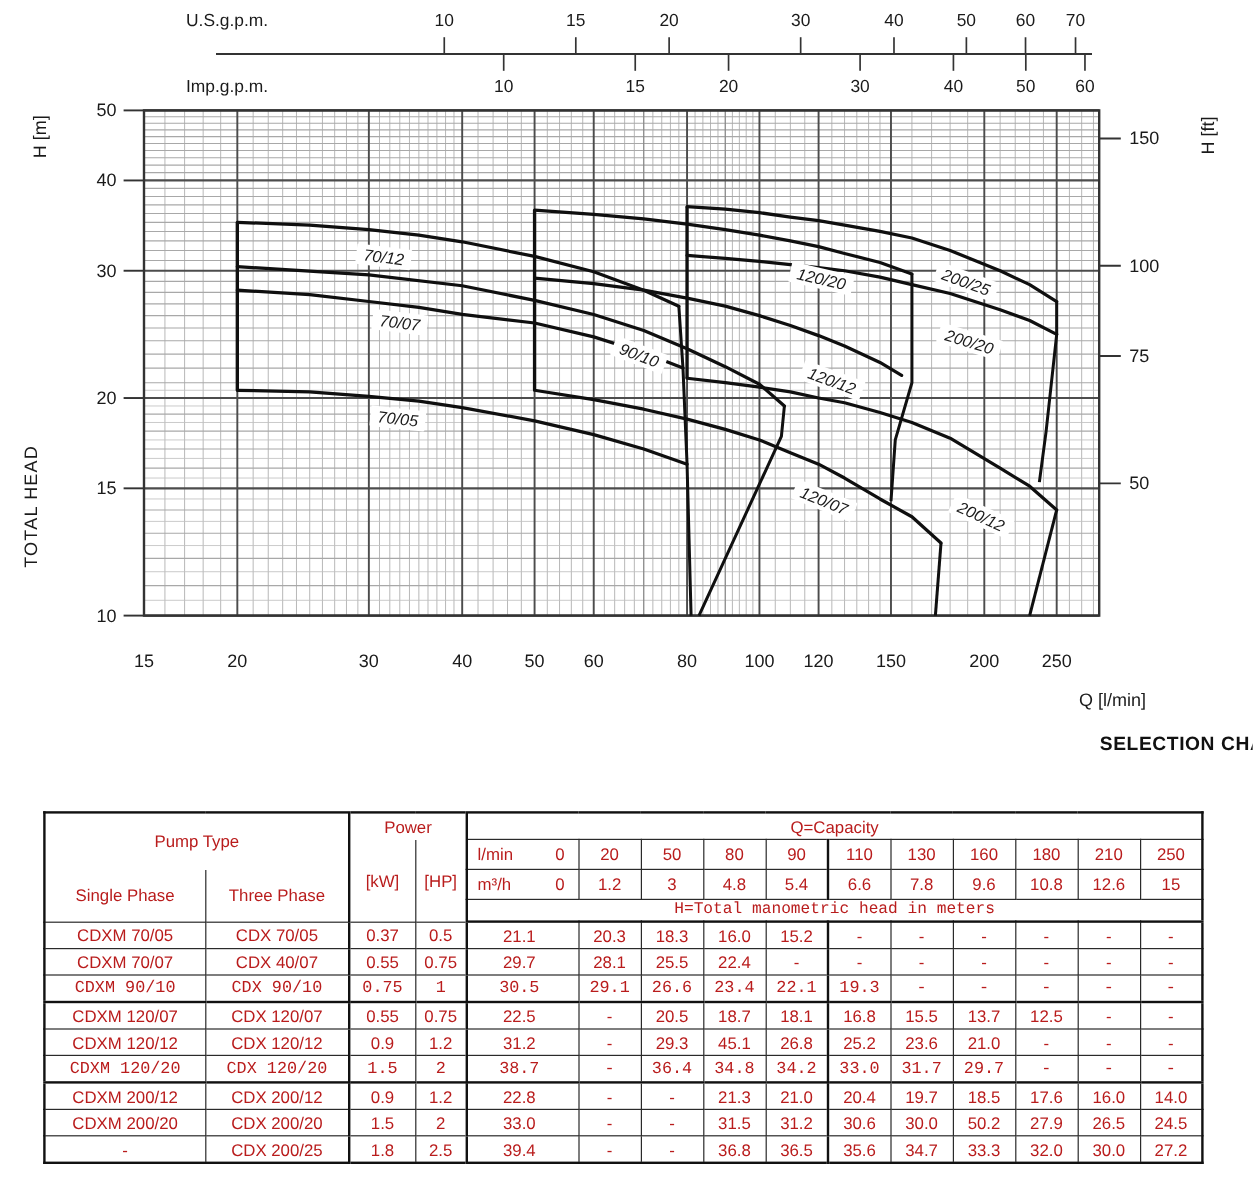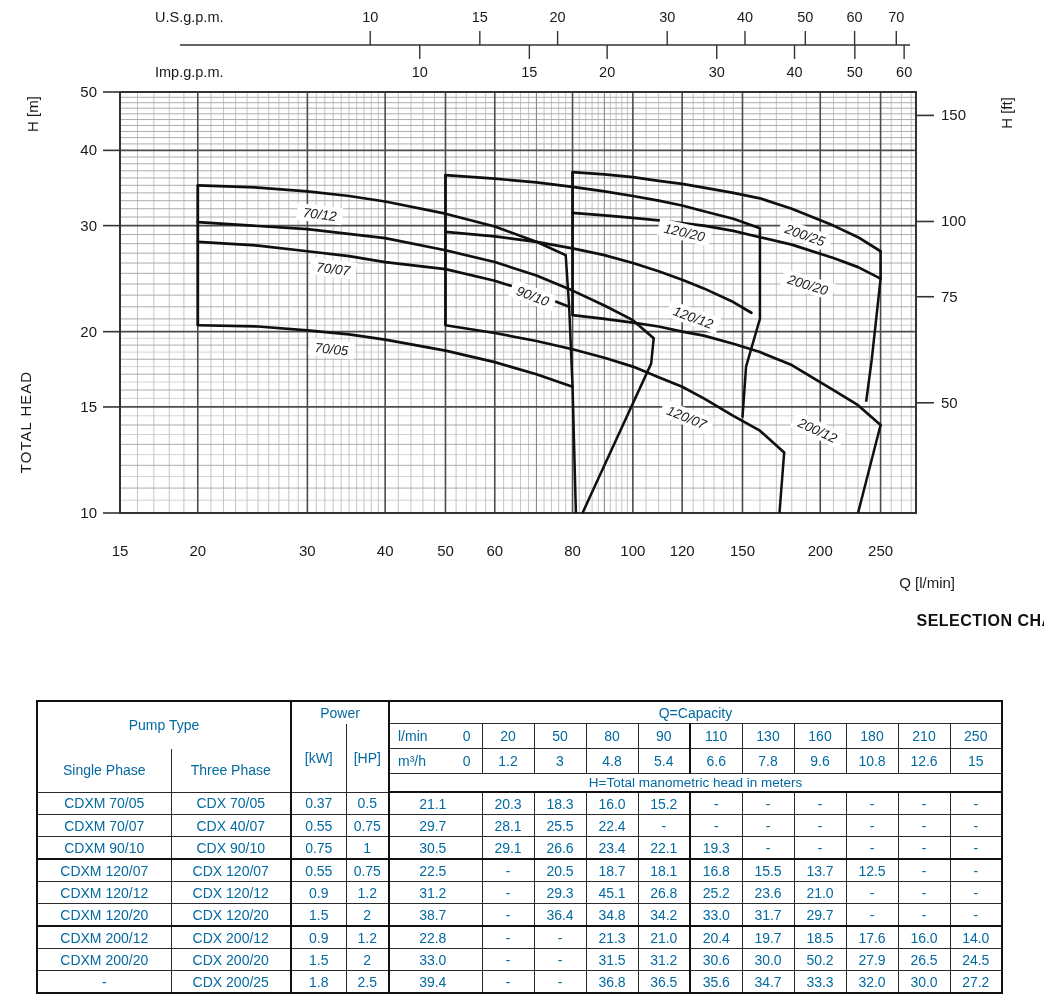--- a/index.html
+++ b/index.html
@@ -3,27 +3,27 @@
 <meta charset="utf-8">
 <style>
   html,body{margin:0;padding:0;background:#ffffff;}
   .page{position:relative;width:1044px;height:1000px;background:#fff;overflow:hidden;
         font-family:"Liberation Sans",sans-serif;color:#151515;}
   #chartwrap{position:absolute;left:0;top:0;width:1044px;height:600px;}
   svg text{font-family:"Liberation Sans",sans-serif;fill:#1a1a1a;}
   .title{position:absolute;top:612px;left:0;width:100%;text-align:right;
          font-size:16px;font-weight:bold;letter-spacing:.5px;color:#111;padding-left:32px;}
   .tablewrap{position:absolute;left:36px;top:676px;}
-  table.sel{border-collapse:collapse;table-layout:fixed;font-size:14px;color:#0369a1;
-            border:2.4px solid #111;margin-top:24px;}
+  table.sel{border-collapse:collapse;table-layout:fixed;font-size:14px;color:#b91c1c;
+            border:2.4px solid #111;}
   table.sel th,table.sel td{border:1px solid #2a2a2a;padding:0 2px;text-align:center;
             font-weight:400;white-space:nowrap;overflow:hidden;height:21px;}
   table.sel thead th,table.sel thead td{font-weight:400;}
   .tr2{border-right:2.4px solid #111 !important;}
-  .bb2{border-bottom:2.4px solid #111 !important;}
+  .bb2{border-bottom:2.4px solid #111 !important;font-family:Liberation Mono, monospace;}
   .nb{border-bottom-style:hidden !important;}
   .nt{border-top-style:hidden !important;}
   .split div{display:flex;justify-content:space-between;padding:0 9px 0 6px;text-align:right;}
   .qright{text-align:left;padding-right:8px !important;}
   .note{font-size:13.5px;height:17px !important;}
   .hr1{height:22px;} .hr2{height:25px;} .hr3{height:25px;padding-left:12px;}
 </style>
 </head>
 <body>
 

